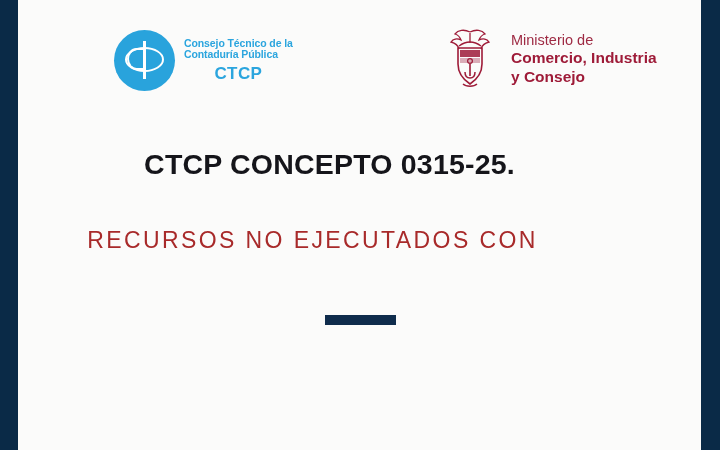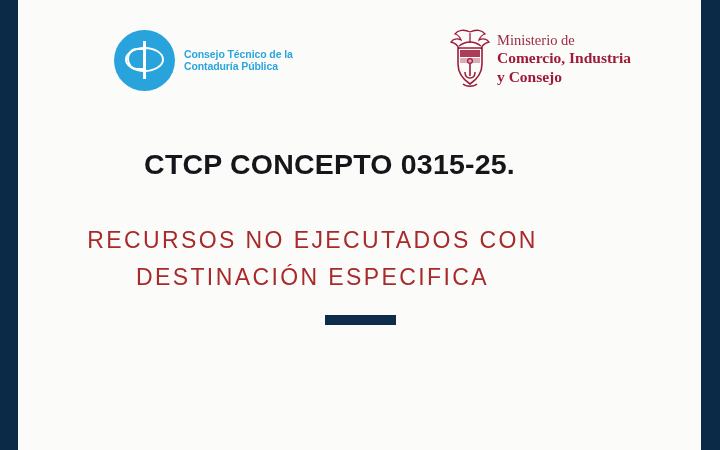--- a/index.html
+++ b/index.html
@@ -112,22 +112,21 @@
     letter-spacing: 0.4px;
   }
 
   
   .min-lockup {
     position: absolute;
     left: 447px;
     top: 28px;
     display: flex;
     align-items: center;
-    gap: 4px;
-    font-family: Liberation Serif, serif;
+    gap: 18px;
   }
   .min-crest {
     width: 46px;
     height: 62px;
     flex: 0 0 auto;
   }
   .min-text {
     line-height: 1.18;
     color: #9e1b38;
   }
@@ -193,20 +192,21 @@
 
     <div class="ctcp-lockup">
       <div class="ctcp-mark">
         <div class="ring"></div>
         <div class="ring2"></div>
         <div class="stem"></div>
       </div>
       <div class="ctcp-text">
         <div class="ctcp-line1">Consejo Técnico de la</div>
         <div class="ctcp-line2">Contaduría Pública</div>
+        <div class="ctcp-acronym">CTCP</div>
       </div>
     </div>
 
     <div class="min-lockup">
       <svg class="min-crest" viewBox="0 0 46 62">
         <g fill="none" stroke="#9e1b38" stroke-width="1.3">
           <path d="M23 4 C17 1 11 2 8 6 C11 7 13 9 14 12 C10 10 6 11 4 14 C8 15 11 17 12 21"></path>
           <path d="M23 4 C29 1 35 2 38 6 C35 7 33 9 32 12 C36 10 40 11 42 14 C38 15 35 17 34 21"></path>
           <path d="M23 5 L23 15"></path>
           <path d="M12 18 C16 15 20 14 23 14 C26 14 30 15 34 18"></path>
@@ -225,18 +225,17 @@
         <div class="min-l3">y Consejo</div>
       </div>
     </div>
 
   </div>
 
   <div class="headline">CTCP CONCEPTO 0315-25.</div>
 
   <div class="subhead">
     <span class="sub-line">RECURSOS NO EJECUTADOS CON</span>
-    <span class="sub-line">DESTINACIÓN ESPECIFICA</span>
   </div>
 
   <div class="rule"></div>
 
 </div>
 
 </body></html>

